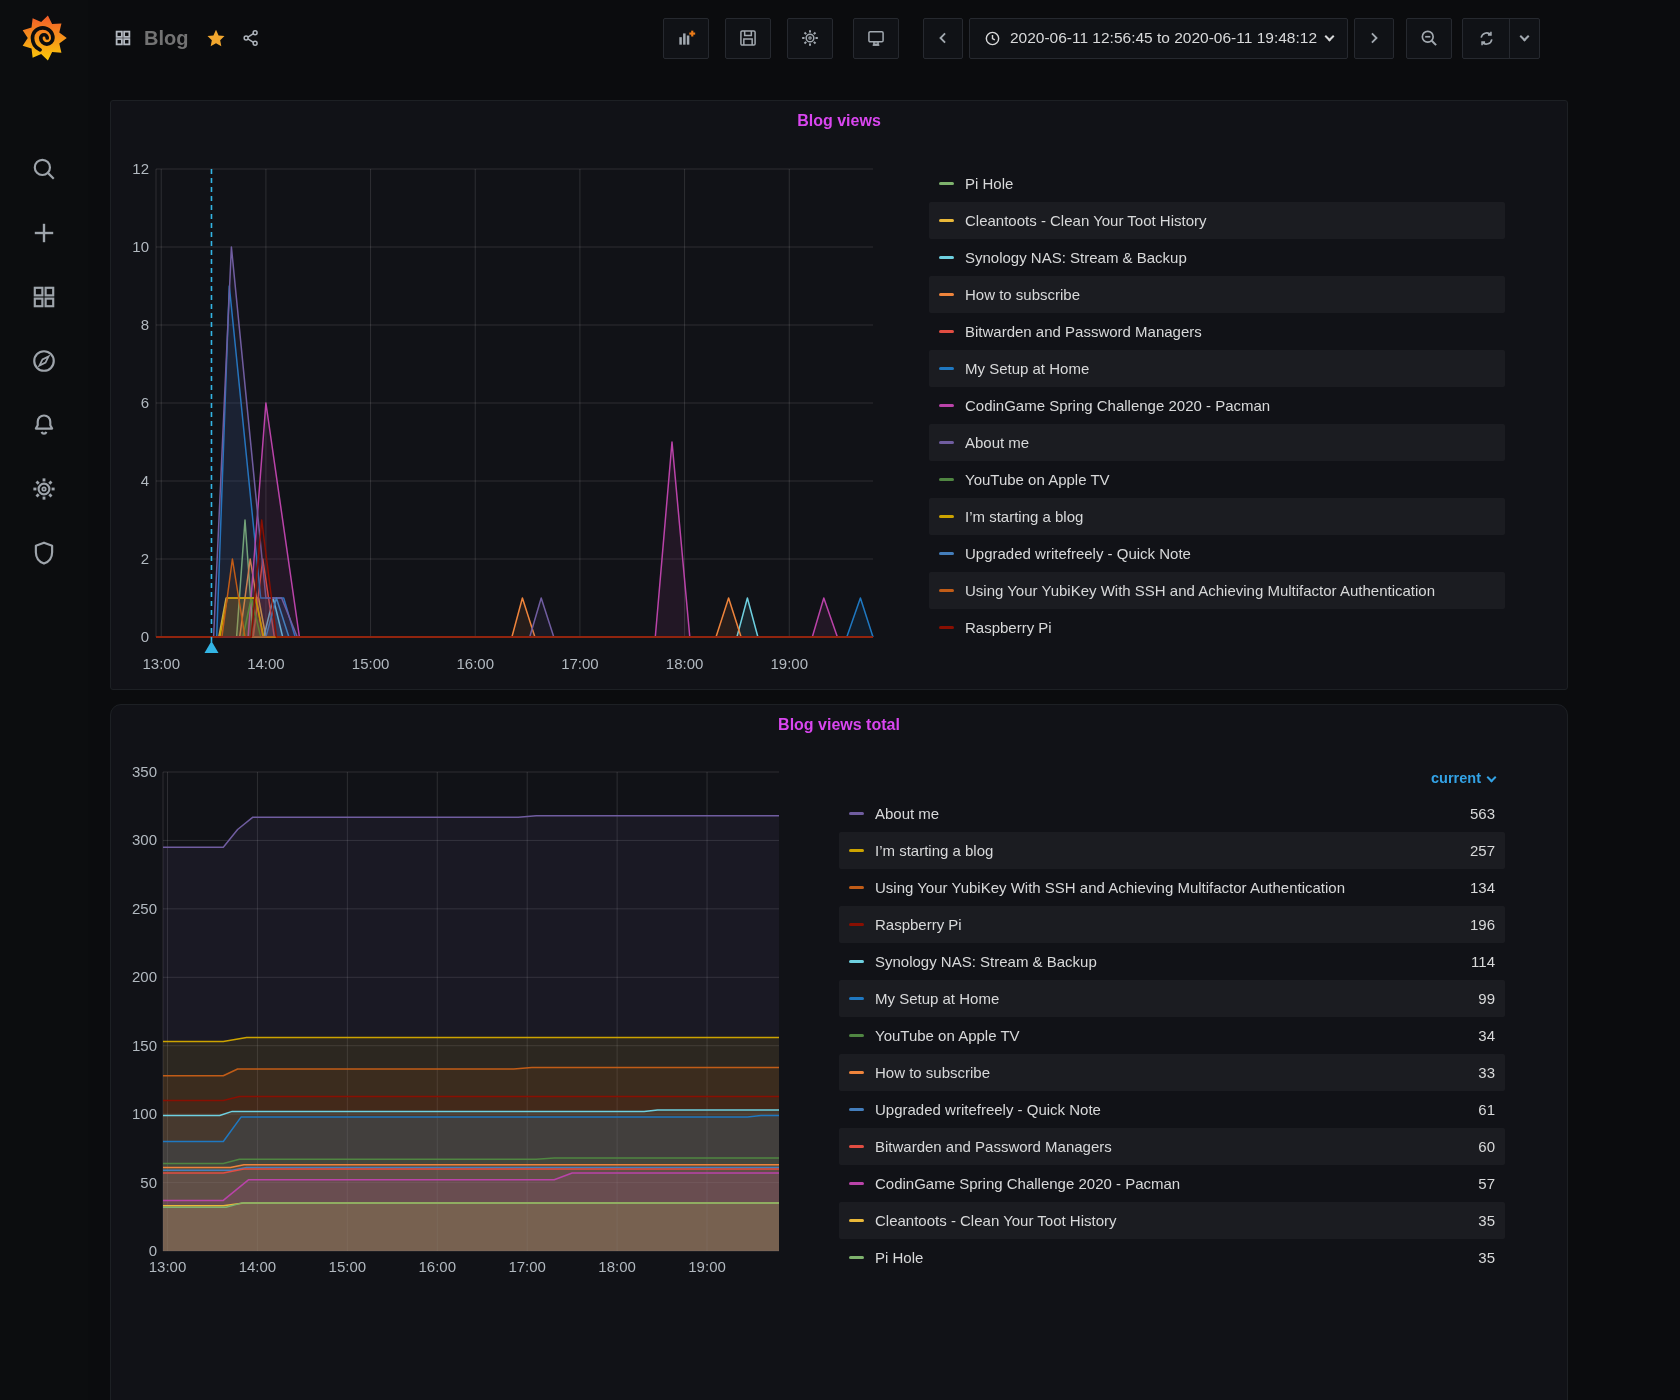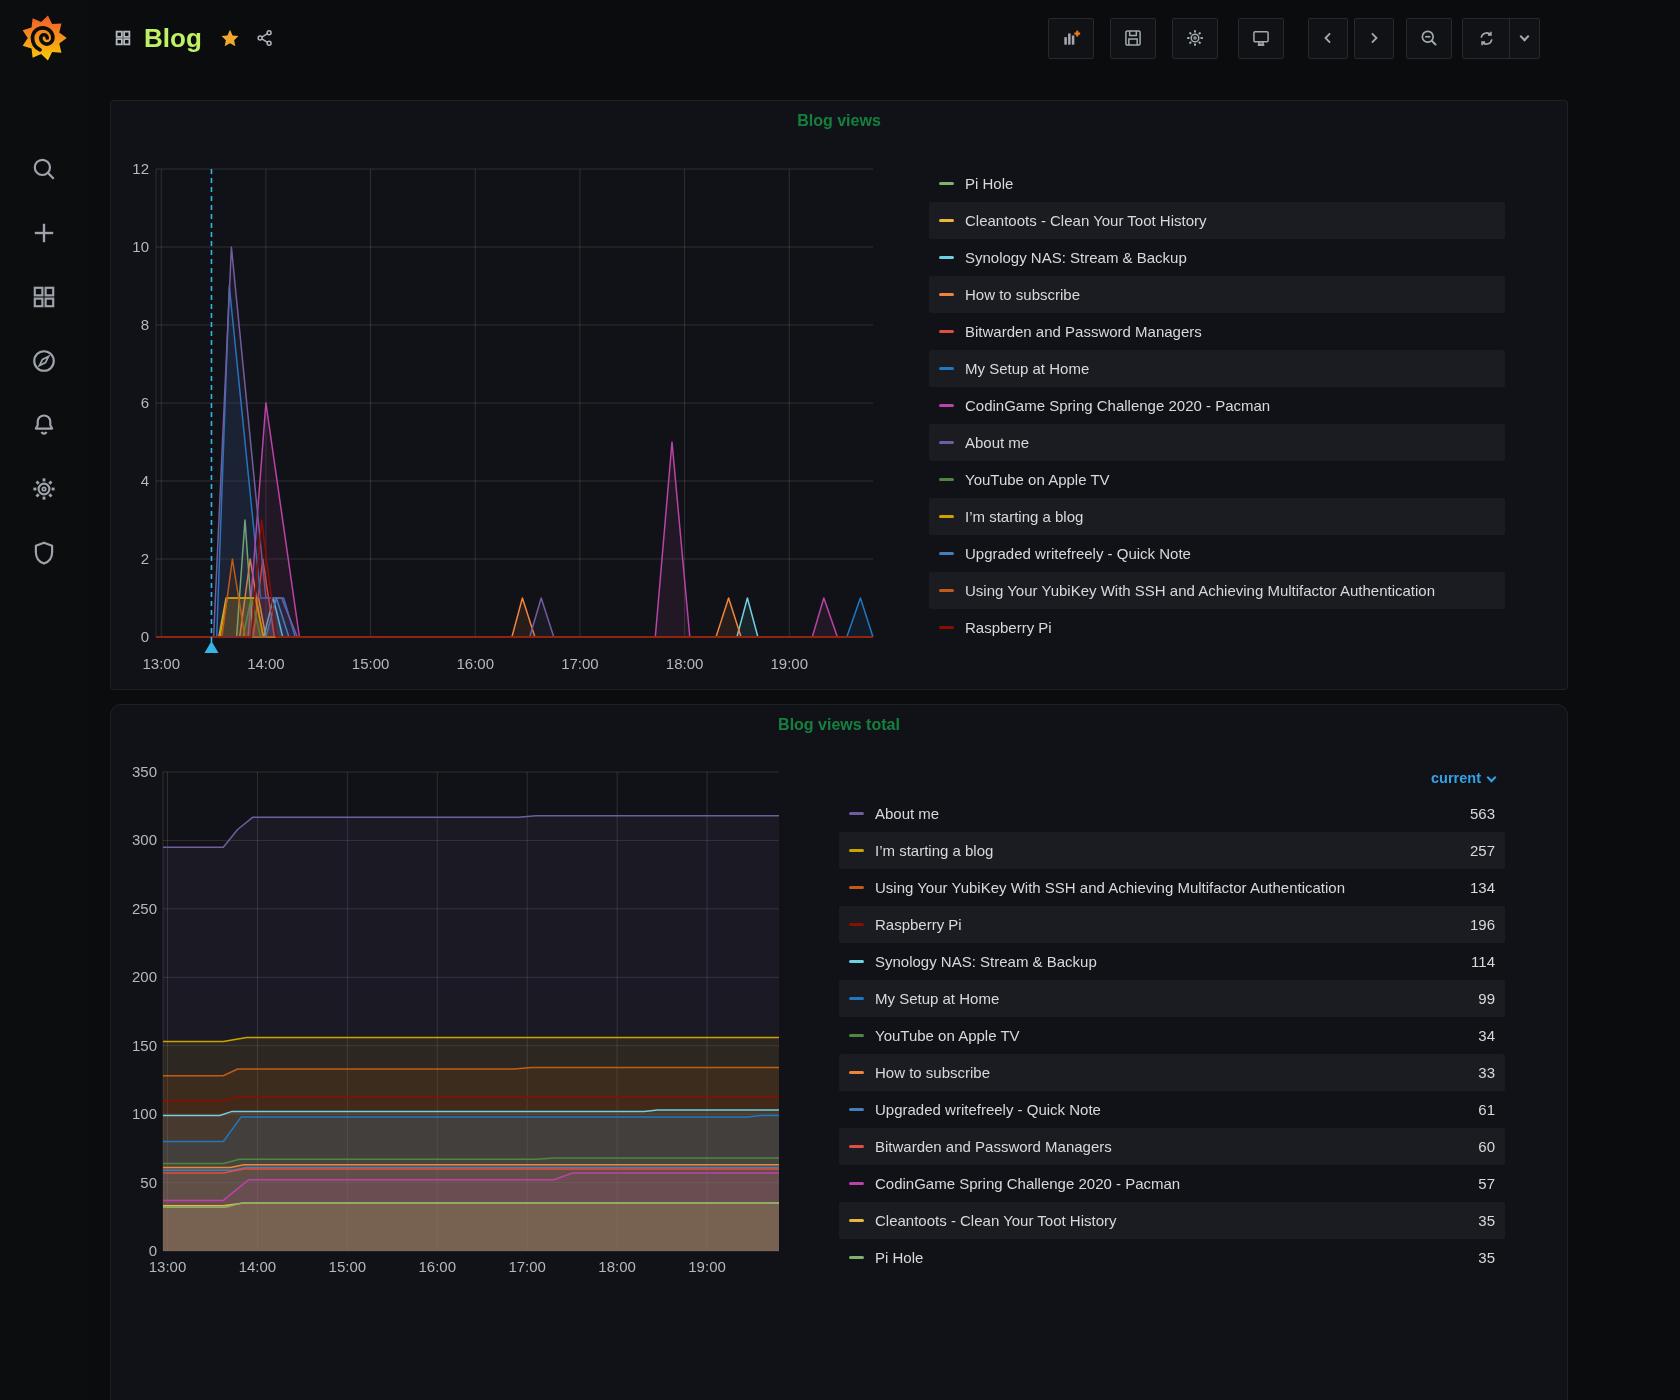--- a/index.html
+++ b/index.html
@@ -22,21 +22,21 @@
   .side-item svg { width:26px; height:26px; display:block; }
 
   
   .main { flex:1; display:flex; flex-direction:column; }
   .topbar {
     height:76px; flex:none; display:flex; align-items:center;
     padding:0 140px 0 26px; background:#0b0c0e;
   }
   .crumb-icon { width:18px; height:18px; color:#b3b9c0; margin-right:12px; }
   .crumb-icon svg { width:18px; height:18px; display:block; }
-  .db-title { font-size:26px; font-weight:600; color:#bef264; margin-right:18px; }
+  .db-title { font-size:20px; font-weight:600; color:#737373; margin-right:18px; }
   .star-icon { width:20px; height:20px; margin-right:16px; cursor:pointer; }
   .share-icon { width:18px; height:18px; color:#aeb4bb; cursor:pointer; }
   .share-icon svg, .star-icon svg { width:100%; height:100%; display:block; }
   .flex-spacer { flex:1; }
 
   .tb-btn {
     height:41px; min-width:46px; background:#101216; border:1px solid #26292f;
     border-radius:2px; display:flex; align-items:center; justify-content:center;
     color:#a2a9b0; cursor:pointer;
   }
@@ -61,21 +61,21 @@
 
   
   .dash { padding:24px 0 0 22px; }
   .panel {
     width:1458px; background:#111217; border:1px solid #1d2024; border-radius:3px;
     position:relative;
   }
   .panel-1 { height:590px; margin-bottom:14px; }
   .panel-2 { height:746px;border-radius:11px; }
   .panel-title {
-    text-align:center; padding-top:11px; font-size:16px; font-weight:600; color:#15803d;
+    text-align:center; padding-top:11px; font-size:16px; font-weight:600; color:#d946ef;
     cursor:pointer;
   }
   .chart-svg { position:absolute; left:20px; top:44px; }
   svg text { font-family:"Liberation Sans", sans-serif; }
 
   
   .legend { position:absolute; font-size:15px; }
   .legend-1 { left:818px; right:62px; top:64px; }
   .legend-2 { left:728px; right:62px; top:56px; }
   .lrow {
@@ -237,20 +237,28 @@
           <rect x="3.5" y="4.5" width="17" height="12" rx="1.5"></rect>
           <rect x="9.5" y="16.5" width="5" height="3"></rect>
           <line x1="8" y1="20.6" x2="16" y2="20.6"></line>
         </svg>
       </div>
 
       <div class="tb-btn narrow ml24">
         <svg viewBox="0 0 24 24" fill="none" stroke="currentColor" stroke-width="2.2">
             <polyline points="14.5,6.5 9,12 14.5,17.5"></polyline>
           </svg>
+      </div>
+      <div class="tb-btn time-btn ml6">
+        <svg class="clock" viewBox="0 0 24 24" fill="none" stroke="currentColor" stroke-width="2">
+          <circle cx="12" cy="12" r="8.7"></circle>
+            <path d="M12 7.2V12l3.3 2"></path>
+        </svg>
+        <span>2020-06-11 12:56:45 to 2020-06-11 19:48:12</span>
+        <span class="chev"></span>
       </div>
       <div class="tb-btn narrow ml6">
         <svg viewBox="0 0 24 24" fill="none" stroke="currentColor" stroke-width="2.2">
             <polyline points="9.5,6.5 15,12 9.5,17.5"></polyline>
           </svg>
       </div>
       <div class="tb-btn ml12">
         <svg viewBox="0 0 24 24" fill="none" stroke="currentColor" stroke-width="2">
           <circle cx="10.5" cy="10.5" r="6.5"></circle>
             <line x1="15.3" y1="15.3" x2="20.5" y2="20.5" stroke-width="2.4"></line>

